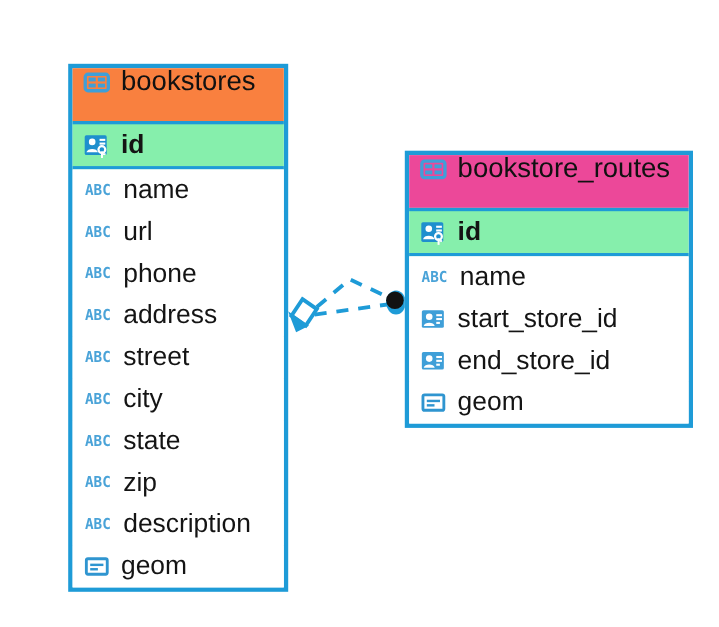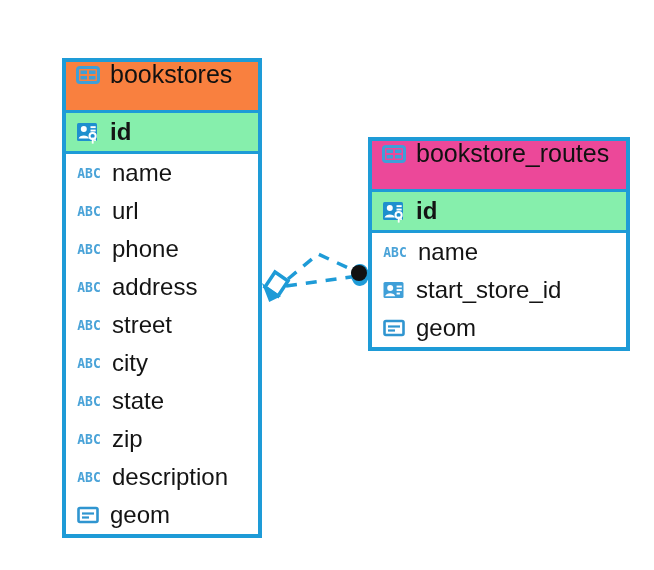--- a/index.html
+++ b/index.html
@@ -271,20 +271,33 @@
           <rect x="15.6" y="8.6" width="5.2" height="1.9" fill="#ffffff"></rect>
           <rect x="15.6" y="12.1" width="5.2" height="1.9" fill="#ffffff"></rect>
           <rect x="15.6" y="15.6" width="3.3" height="1.9" fill="#ffffff"></rect>
         </svg>
       </span>
       <span class="field-label">start_store_id</span>
     </div>
     <div class="field-row">
       <span class="icon">
         <svg width="26" height="26" viewBox="0 0 26 26">
+          <rect x="2.5" y="5" width="20" height="16" rx="1.5" fill="#3f9fd8"></rect>
+          <circle cx="9.2" cy="11" r="3" fill="#ffffff"></circle>
+          <path d="M 4.2 19.3 C 5 15.3 13.4 15.3 14.2 19.3 Z" fill="#ffffff"></path>
+          <rect x="15.6" y="8.6" width="5.2" height="1.9" fill="#ffffff"></rect>
+          <rect x="15.6" y="12.1" width="5.2" height="1.9" fill="#ffffff"></rect>
+          <rect x="15.6" y="15.6" width="3.3" height="1.9" fill="#ffffff"></rect>
+        </svg>
+      </span>
+      <span class="field-label">end_store_id</span>
+    </div>
+    <div class="field-row">
+      <span class="icon">
+        <svg width="26" height="26" viewBox="0 0 26 26">
           <rect x="3.5" y="6" width="19" height="14" rx="1.5" fill="none" stroke="#2f95d0" stroke-width="2.6"></rect>
           <rect x="7" y="10.4" width="12" height="2.2" fill="#2f95d0"></rect>
           <rect x="7" y="14.4" width="7" height="2.2" fill="#2f95d0"></rect>
         </svg>
       </span>
       <span class="field-label">geom</span>
     </div>
   </div>
 
 </div>

